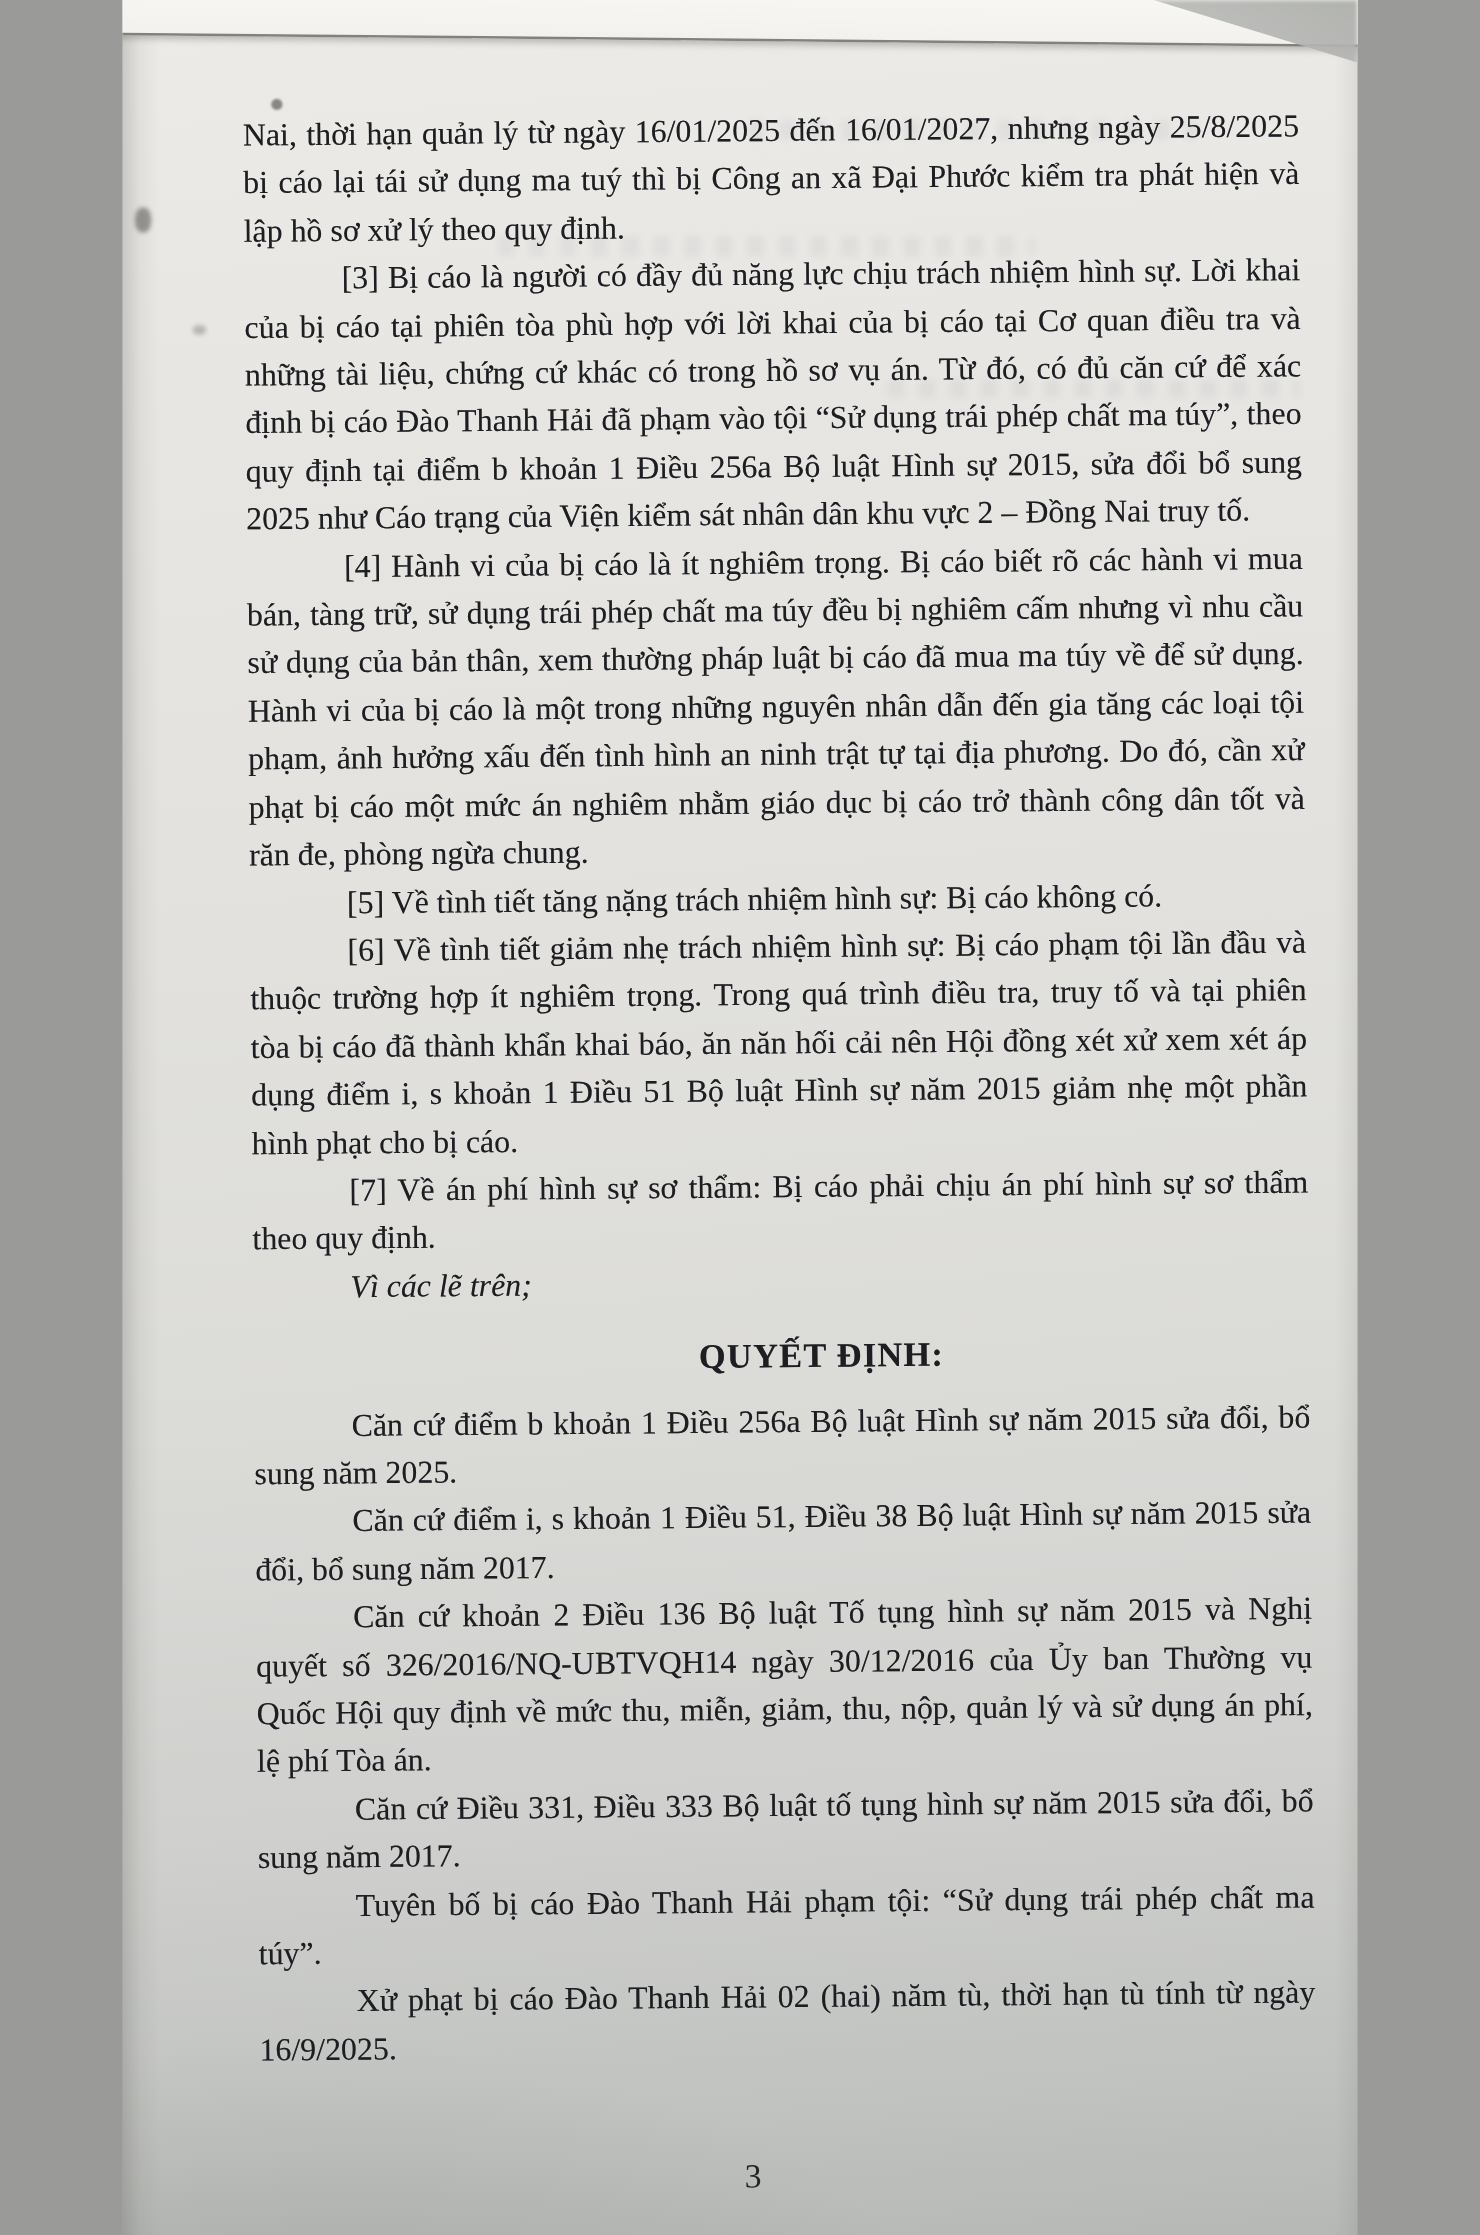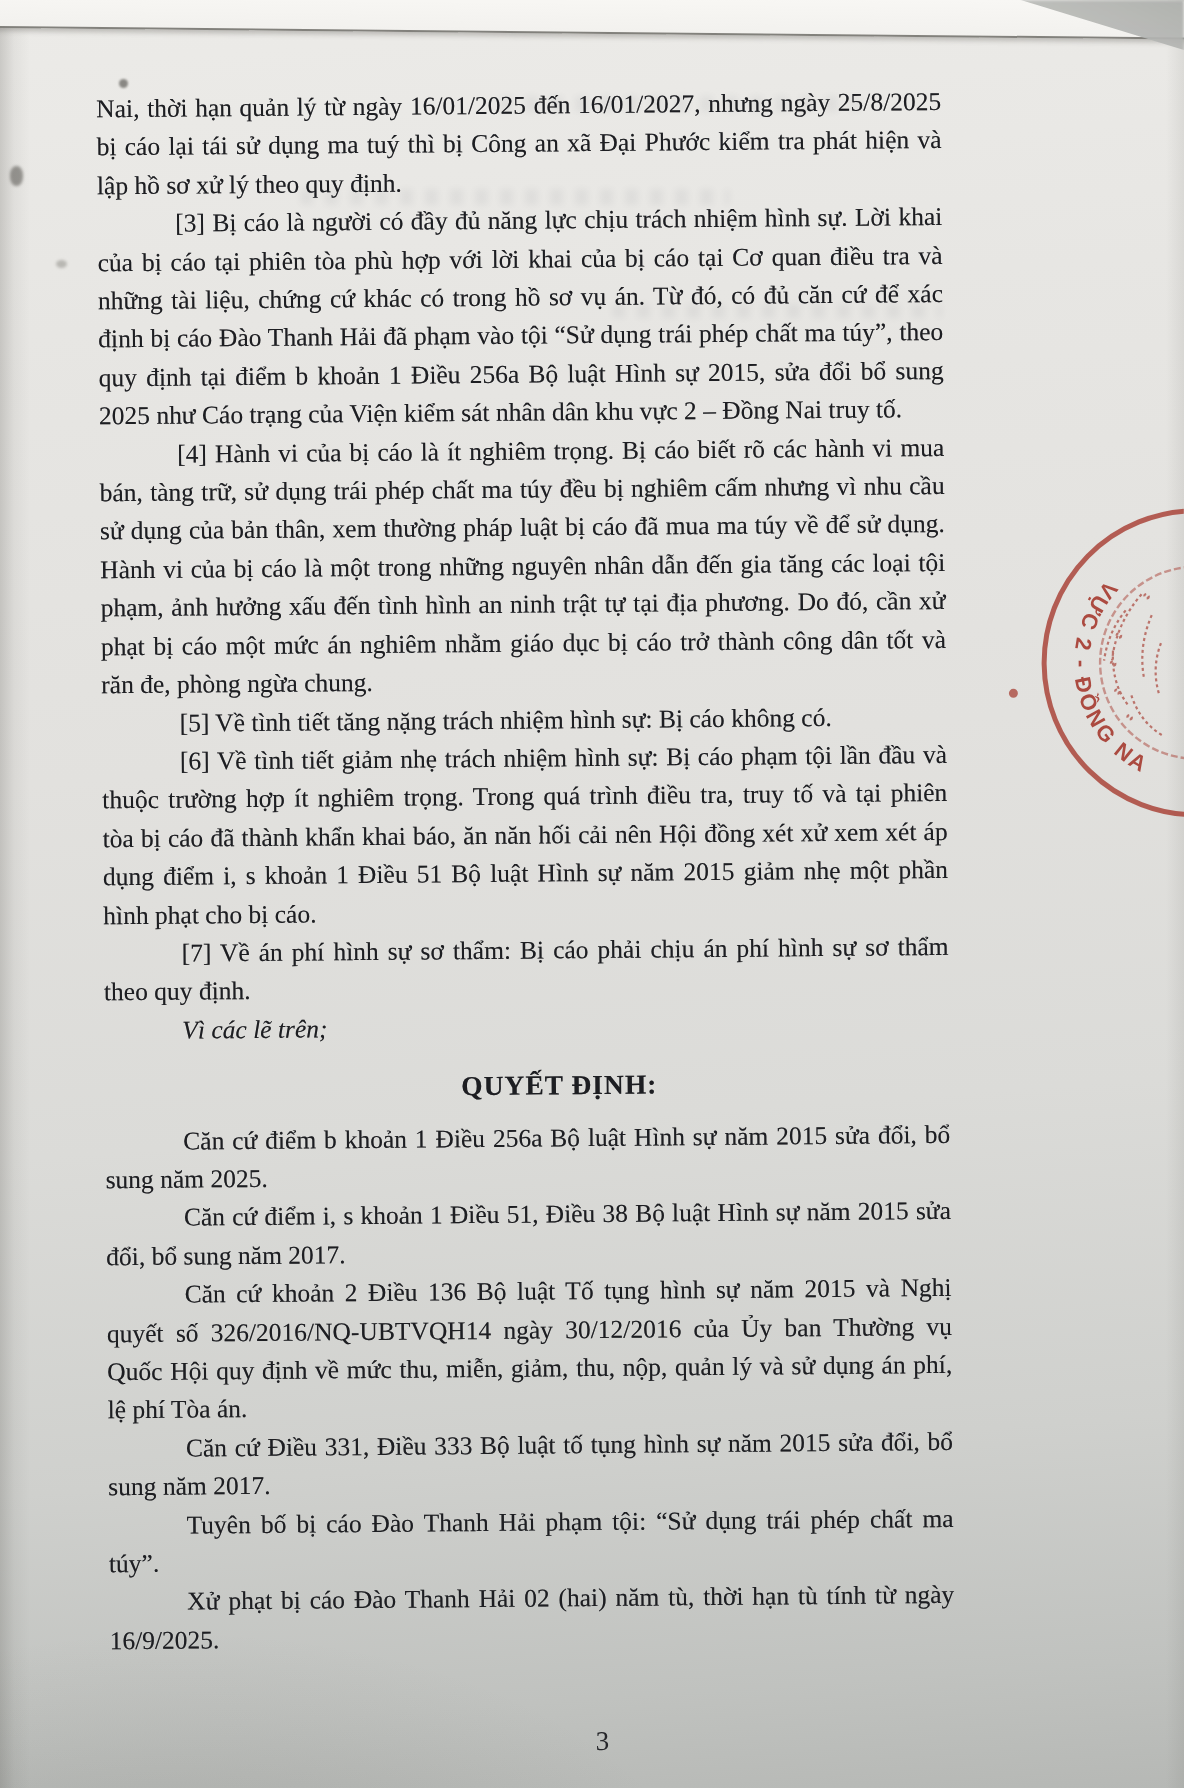--- a/index.html
+++ b/index.html
@@ -1,18 +1,18 @@
 <!DOCTYPE html>
 <html><head>
 <meta charset="utf-8">
 <style>
   html,body{margin:0;padding:0;background:#9a9b98;}
   .photo{
     position:relative;
-    width:1184px;height:1788px;
+    width:988px;height:1788px;
     margin:0 auto;
     overflow:hidden;
     font-family:"Liberation Serif","DejaVu Serif",serif;
     background:
       linear-gradient(90deg, rgba(70,68,62,0.20) 0px, rgba(70,68,62,0.06) 14px, rgba(70,68,62,0) 30px),
       linear-gradient(270deg, rgba(90,90,84,0.10) 0px, rgba(90,90,84,0) 18px),
       radial-gradient(900px 500px at 15% 108%, rgba(80,82,78,0.18), rgba(80,82,78,0) 60%),
       linear-gradient(176deg,#ecebe8 0%, #e7e6e3 18%, #e2e1de 42%, #dbdbd8 62%, #cfd0cd 80%, #c0c2bf 93%, #b6b8b5 100%);
   }
   

